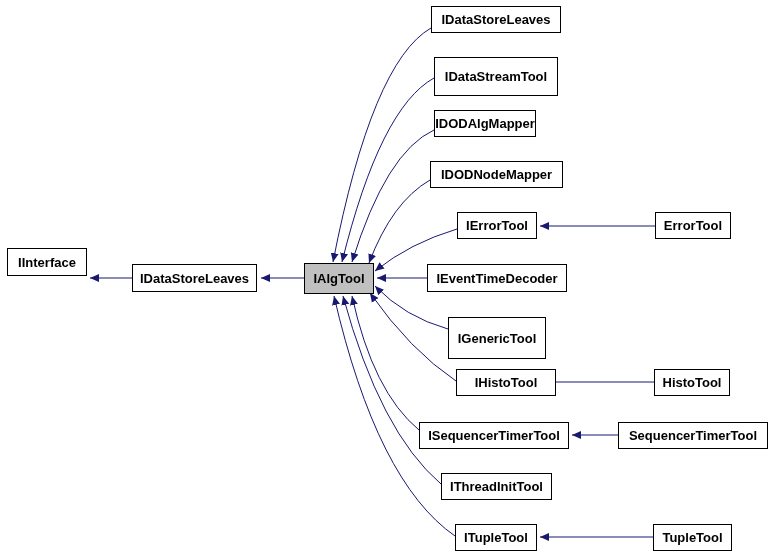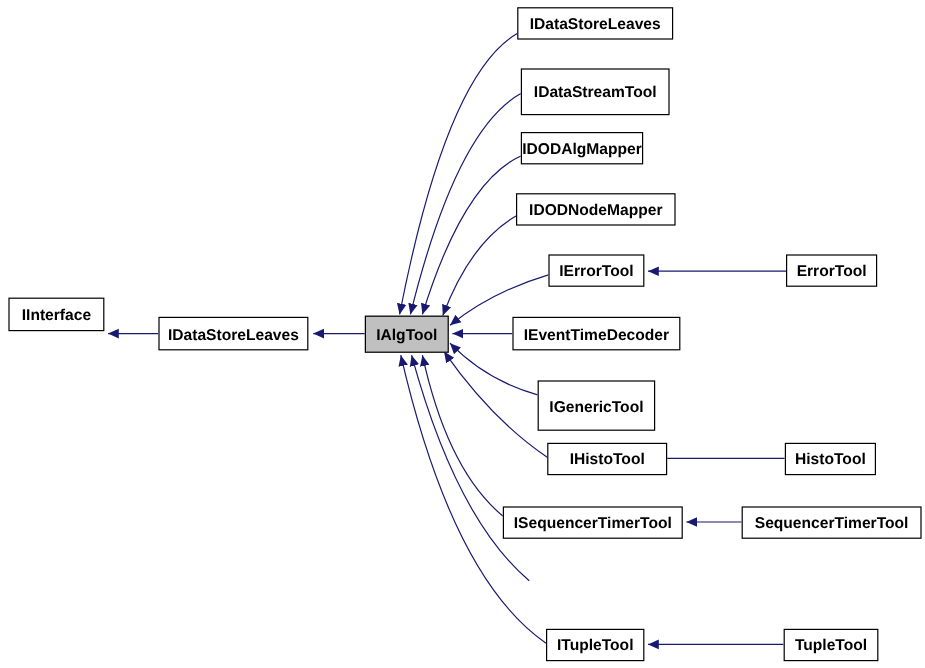--- a/index.html
+++ b/index.html
@@ -61,20 +61,21 @@
 
   <div class="node" style="left:431px;top:6px;width:130px;height:27px">IDataStoreLeaves</div>
   <div class="node" style="left:434px;top:57px;width:124px;height:39px">IDataStreamTool</div>
   <div class="node" style="left:434px;top:110px;width:102px;height:27px">IDODAlgMapper</div>
   <div class="node" style="left:430px;top:161px;width:133px;height:27px">IDODNodeMapper</div>
   <div class="node" style="left:457px;top:212px;width:80px;height:27px">IErrorTool</div>
   <div class="node" style="left:427px;top:264px;width:140px;height:28px">IEventTimeDecoder</div>
   <div class="node" style="left:448px;top:317px;width:98px;height:42px">IGenericTool</div>
   <div class="node" style="left:456px;top:369px;width:100px;height:27px">IHistoTool</div>
   <div class="node" style="left:419px;top:422px;width:150px;height:27px">ISequencerTimerTool</div>
+  <div class="node" style="left:441px;top:473px;width:111px;height:27px">IThreadInitTool</div>
   <div class="node" style="left:455px;top:524px;width:82px;height:27px">ITupleTool</div>
 
   <div class="node" style="left:655px;top:212px;width:76px;height:27px">ErrorTool</div>
   <div class="node" style="left:654px;top:369px;width:76px;height:27px">HistoTool</div>
   <div class="node" style="left:618px;top:422px;width:150px;height:27px">SequencerTimerTool</div>
   <div class="node" style="left:653px;top:524px;width:79px;height:27px">TupleTool</div>
 
 </div>
 
 </body></html>

